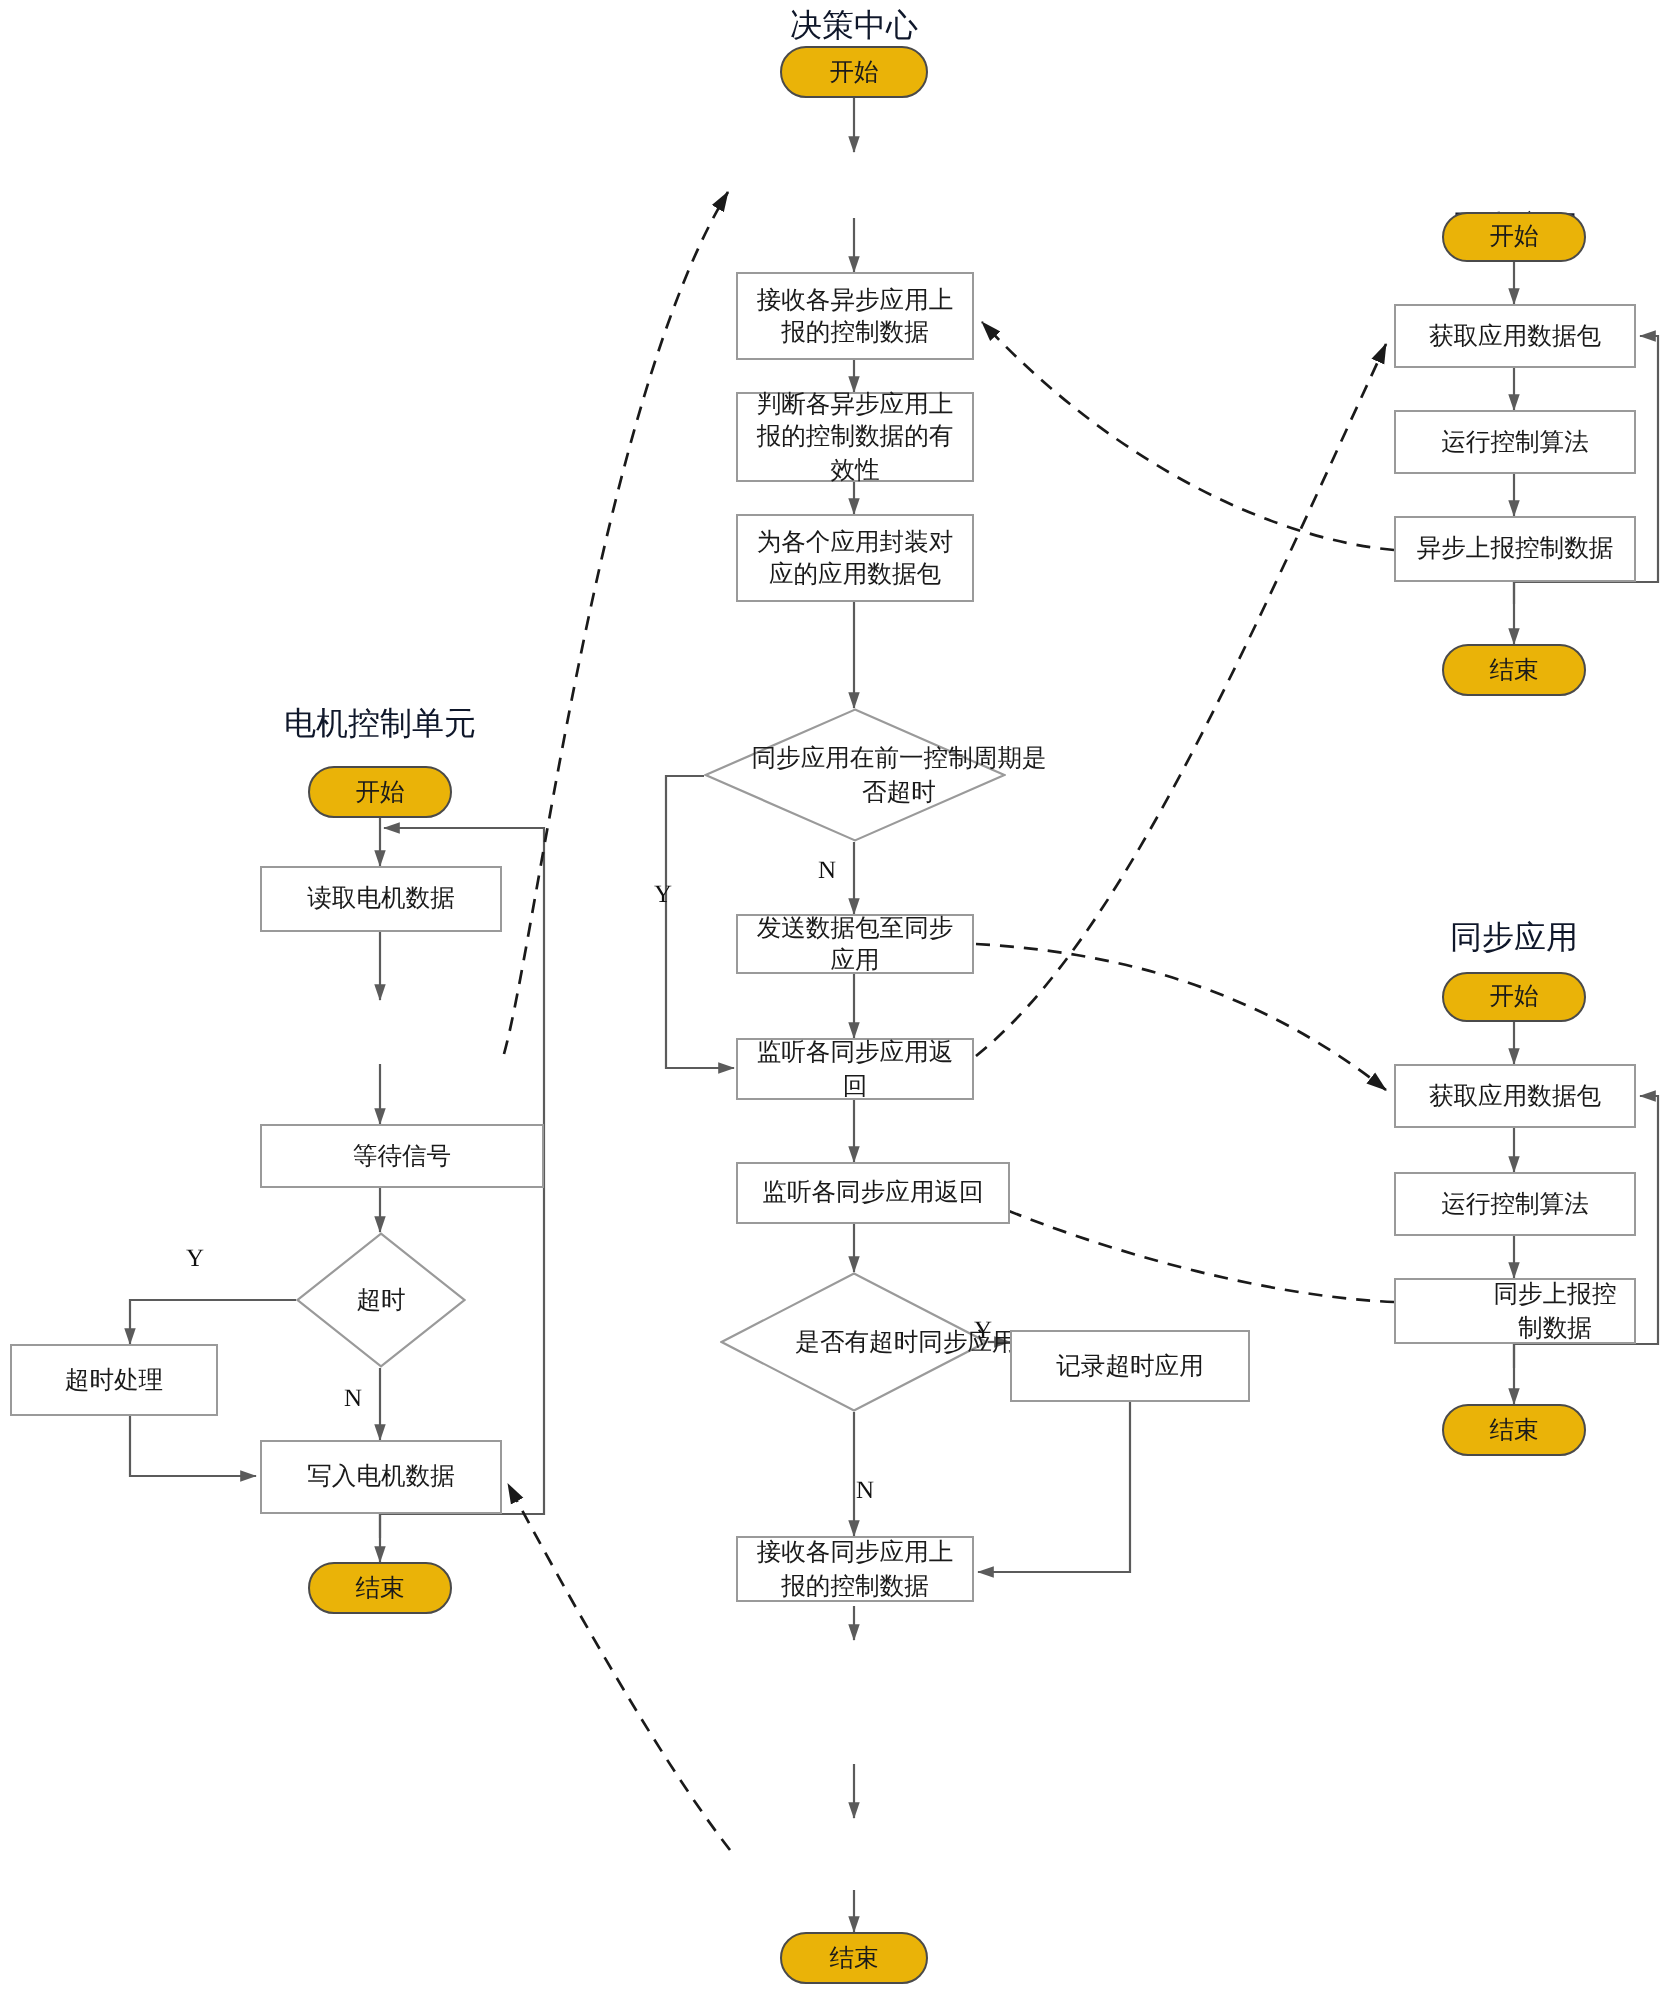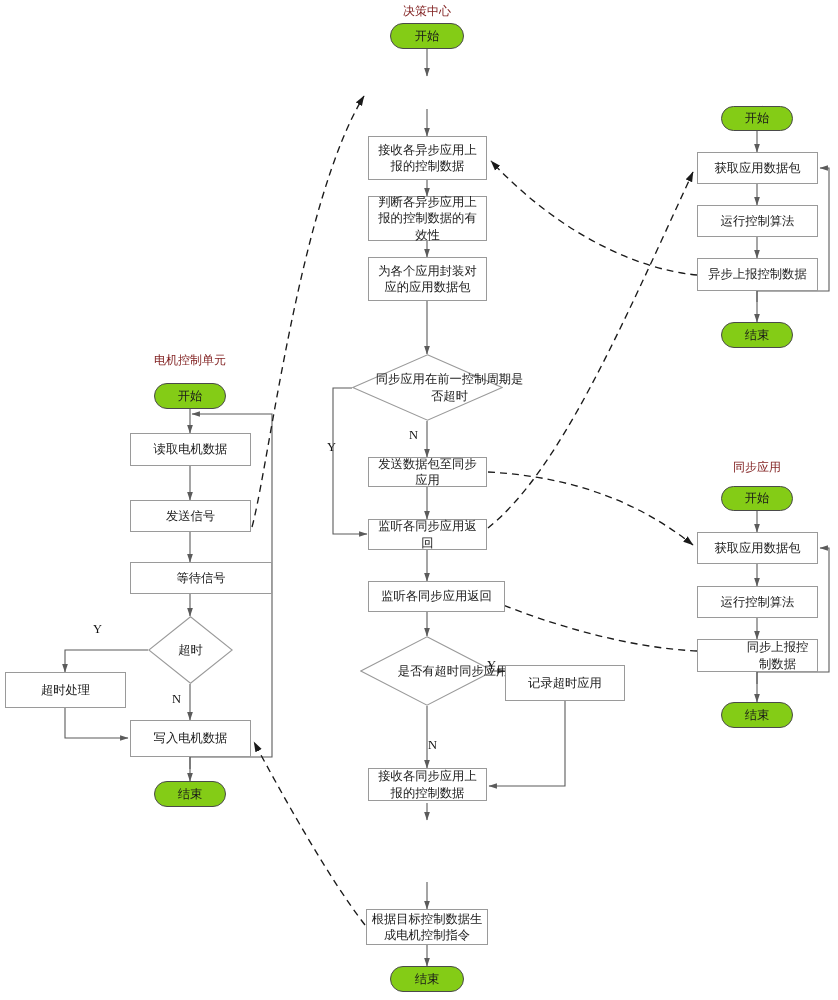--- a/index.html
+++ b/index.html
@@ -3,22 +3,22 @@
 <meta charset="utf-8">
 <style>
   html,body{margin:0;padding:0;background:#ffffff;}
   body{font-family:"Liberation Sans","DejaVu Sans",sans-serif;}
   #canvas{position:relative;width:838px;height:1000px;background:#fff;overflow:hidden;}
   svg#wires{position:absolute;left:0;top:0;width:838px;height:1000px;pointer-events:none;}
 
   .node{position:absolute;box-sizing:border-box;display:flex;align-items:center;justify-content:center;
         text-align:center;color:#1a1a1a;font-size:12.3px;line-height:1.32;}
   .proc{border:1px solid #9a9a9a;background:#fff;padding:2px 4px;}
-  .term{border:1px solid #4a4a4a;background:#84cc16;border-radius:14px;}
-  .lane-title{position:absolute;font-size:12px;color:#7f1d1d;text-align:center;}
+  .term{border:1px solid #4a4a4a;background:#eab308;border-radius:14px;}
+  .lane-title{position:absolute;font-size:16px;color:#0f172a;text-align:center;}
   .edge-lbl{position:absolute;font-size:12.5px;color:#111;font-family:"Liberation Serif","DejaVu Serif",serif;}
   .diamond-wrap{position:absolute;}
   .diamond-wrap svg{position:absolute;left:0;top:0;}
   .diamond-txt{position:absolute;left:0;top:0;width:100%;height:100%;display:flex;align-items:center;
                justify-content:center;text-align:center;font-size:12.3px;line-height:1.32;color:#1a1a1a;}
 </style>
 </head>
 <body>
 
 <div id="canvas">
@@ -136,40 +136,38 @@
       <polygon points="67,0.8 133.2,35 67,69.2 0.8,35" fill="#fff" stroke="#9a9a9a" stroke-width="1.1"></polygon>
     </svg>
     <div class="diamond-txt" style="padding:0 26px;">是否有超时同步应用</div>
   </div>
 
   <div class="node proc" style="left:505px;top:665px;width:120px;height:36px;">记录超时应用</div>
 
   <div class="node proc" style="left:368px;top:768px;width:119px;height:33px;">接收各同步应用上报的控制数据</div>
 
 
-  <div class="node proc" style="left:366px;top:909px;width:122px;height:36px;">根据目标控制数据生成电机控制指令</div>
 
   <div class="node term" style="left:390px;top:966px;width:74px;height:26px;">结束</div>
 
   <div class="node term" style="left:154px;top:383px;width:72px;height:26px;">开始</div>
 
   <div class="node proc" style="left:130px;top:433px;width:121px;height:33px;">读取电机数据</div>
 
-  <div class="node proc" style="left:130px;top:500px;width:121px;height:32px;">发送信号</div>
 
   <div class="node proc" style="left:130px;top:562px;width:142px;height:32px;">等待信号</div>
 
   <div class="diamond-wrap" style="left:148px;top:616px;width:85px;height:68px;">
     <svg width="85" height="68" viewBox="0 0 85 68" xmlns="http://www.w3.org/2000/svg">
       <polygon points="42.5,0.8 84.2,34 42.5,67.2 0.8,34" fill="#fff" stroke="#9a9a9a" stroke-width="1.1"></polygon>
     </svg>
     <div class="diamond-txt">超时</div>
   </div>
 
-  <div class="node proc" style="left:5px;top:672px;width:121px;height:36px;">超时处理</div>
+  <div class="node proc" style="left:5px;top:672px;width:104px;height:36px;">超时处理</div>
 
   <div class="node proc" style="left:130px;top:720px;width:121px;height:37px;">写入电机数据</div>
 
   <div class="node term" style="left:154px;top:781px;width:72px;height:26px;">结束</div>
 
   <div class="node term" style="left:721px;top:106px;width:72px;height:25px;">开始</div>
 
   <div class="node proc" style="left:697px;top:152px;width:121px;height:32px;">获取应用数据包</div>
 
   <div class="node proc" style="left:697px;top:205px;width:121px;height:32px;">运行控制算法</div>

